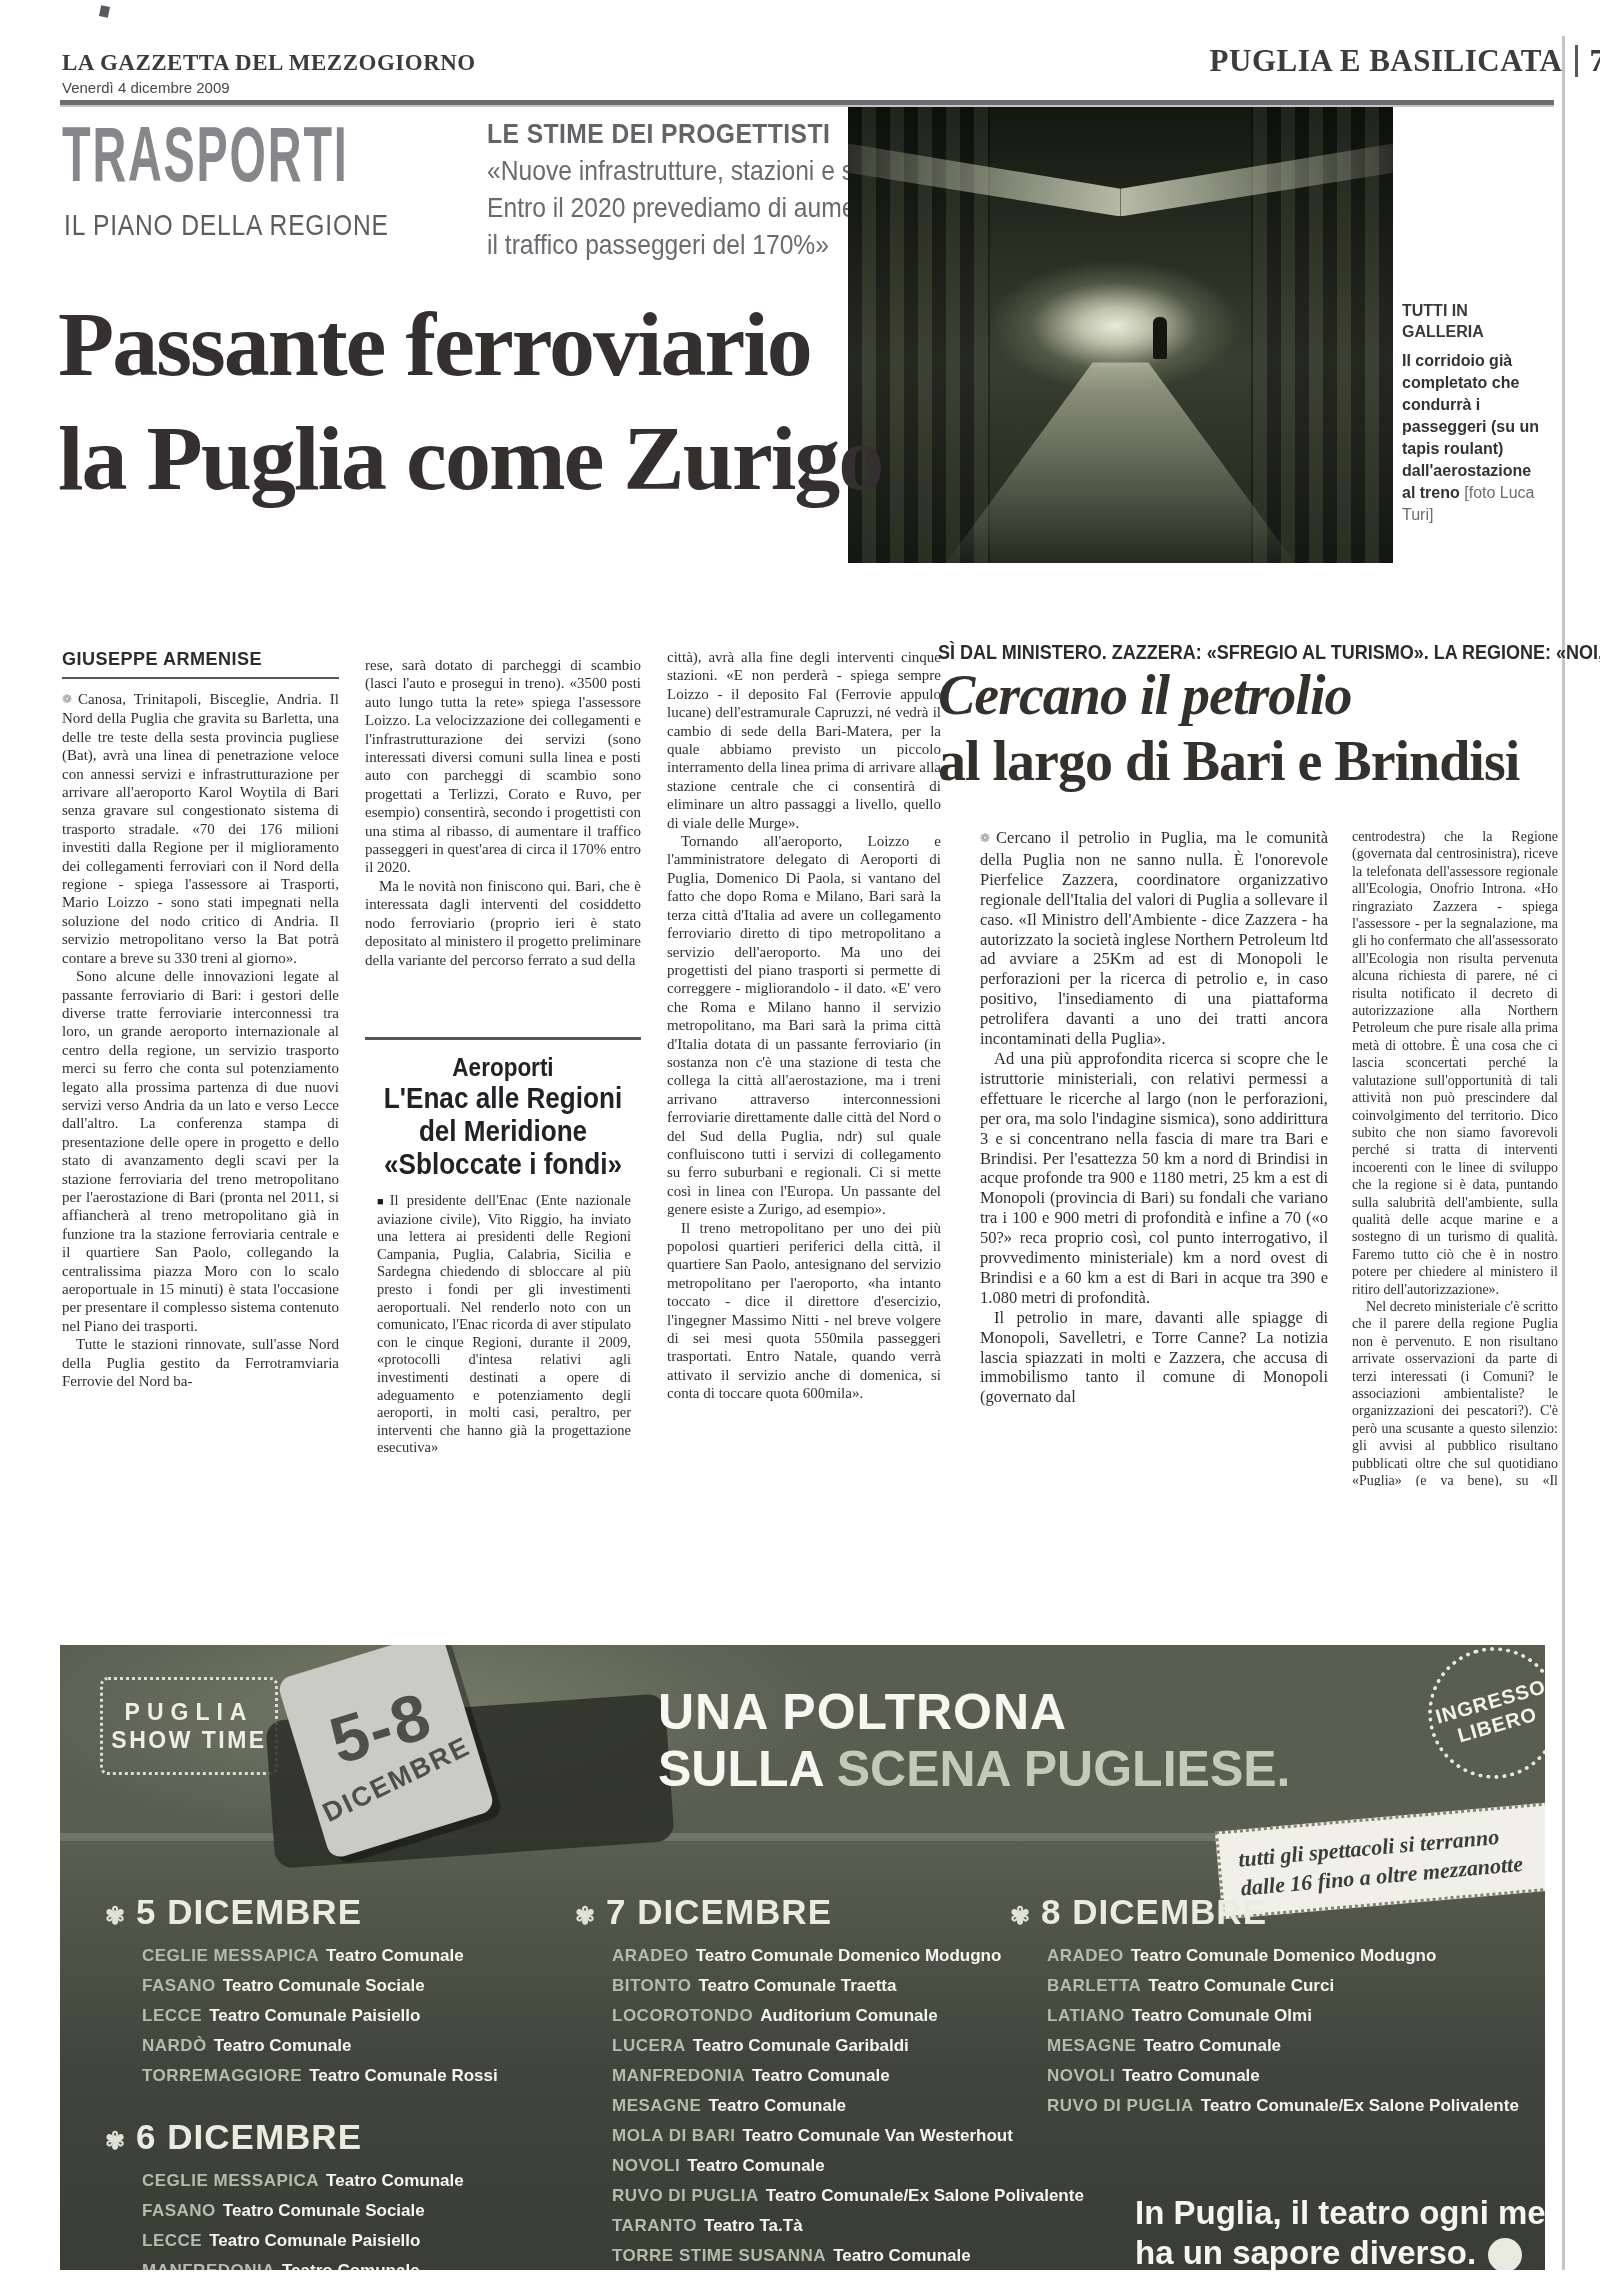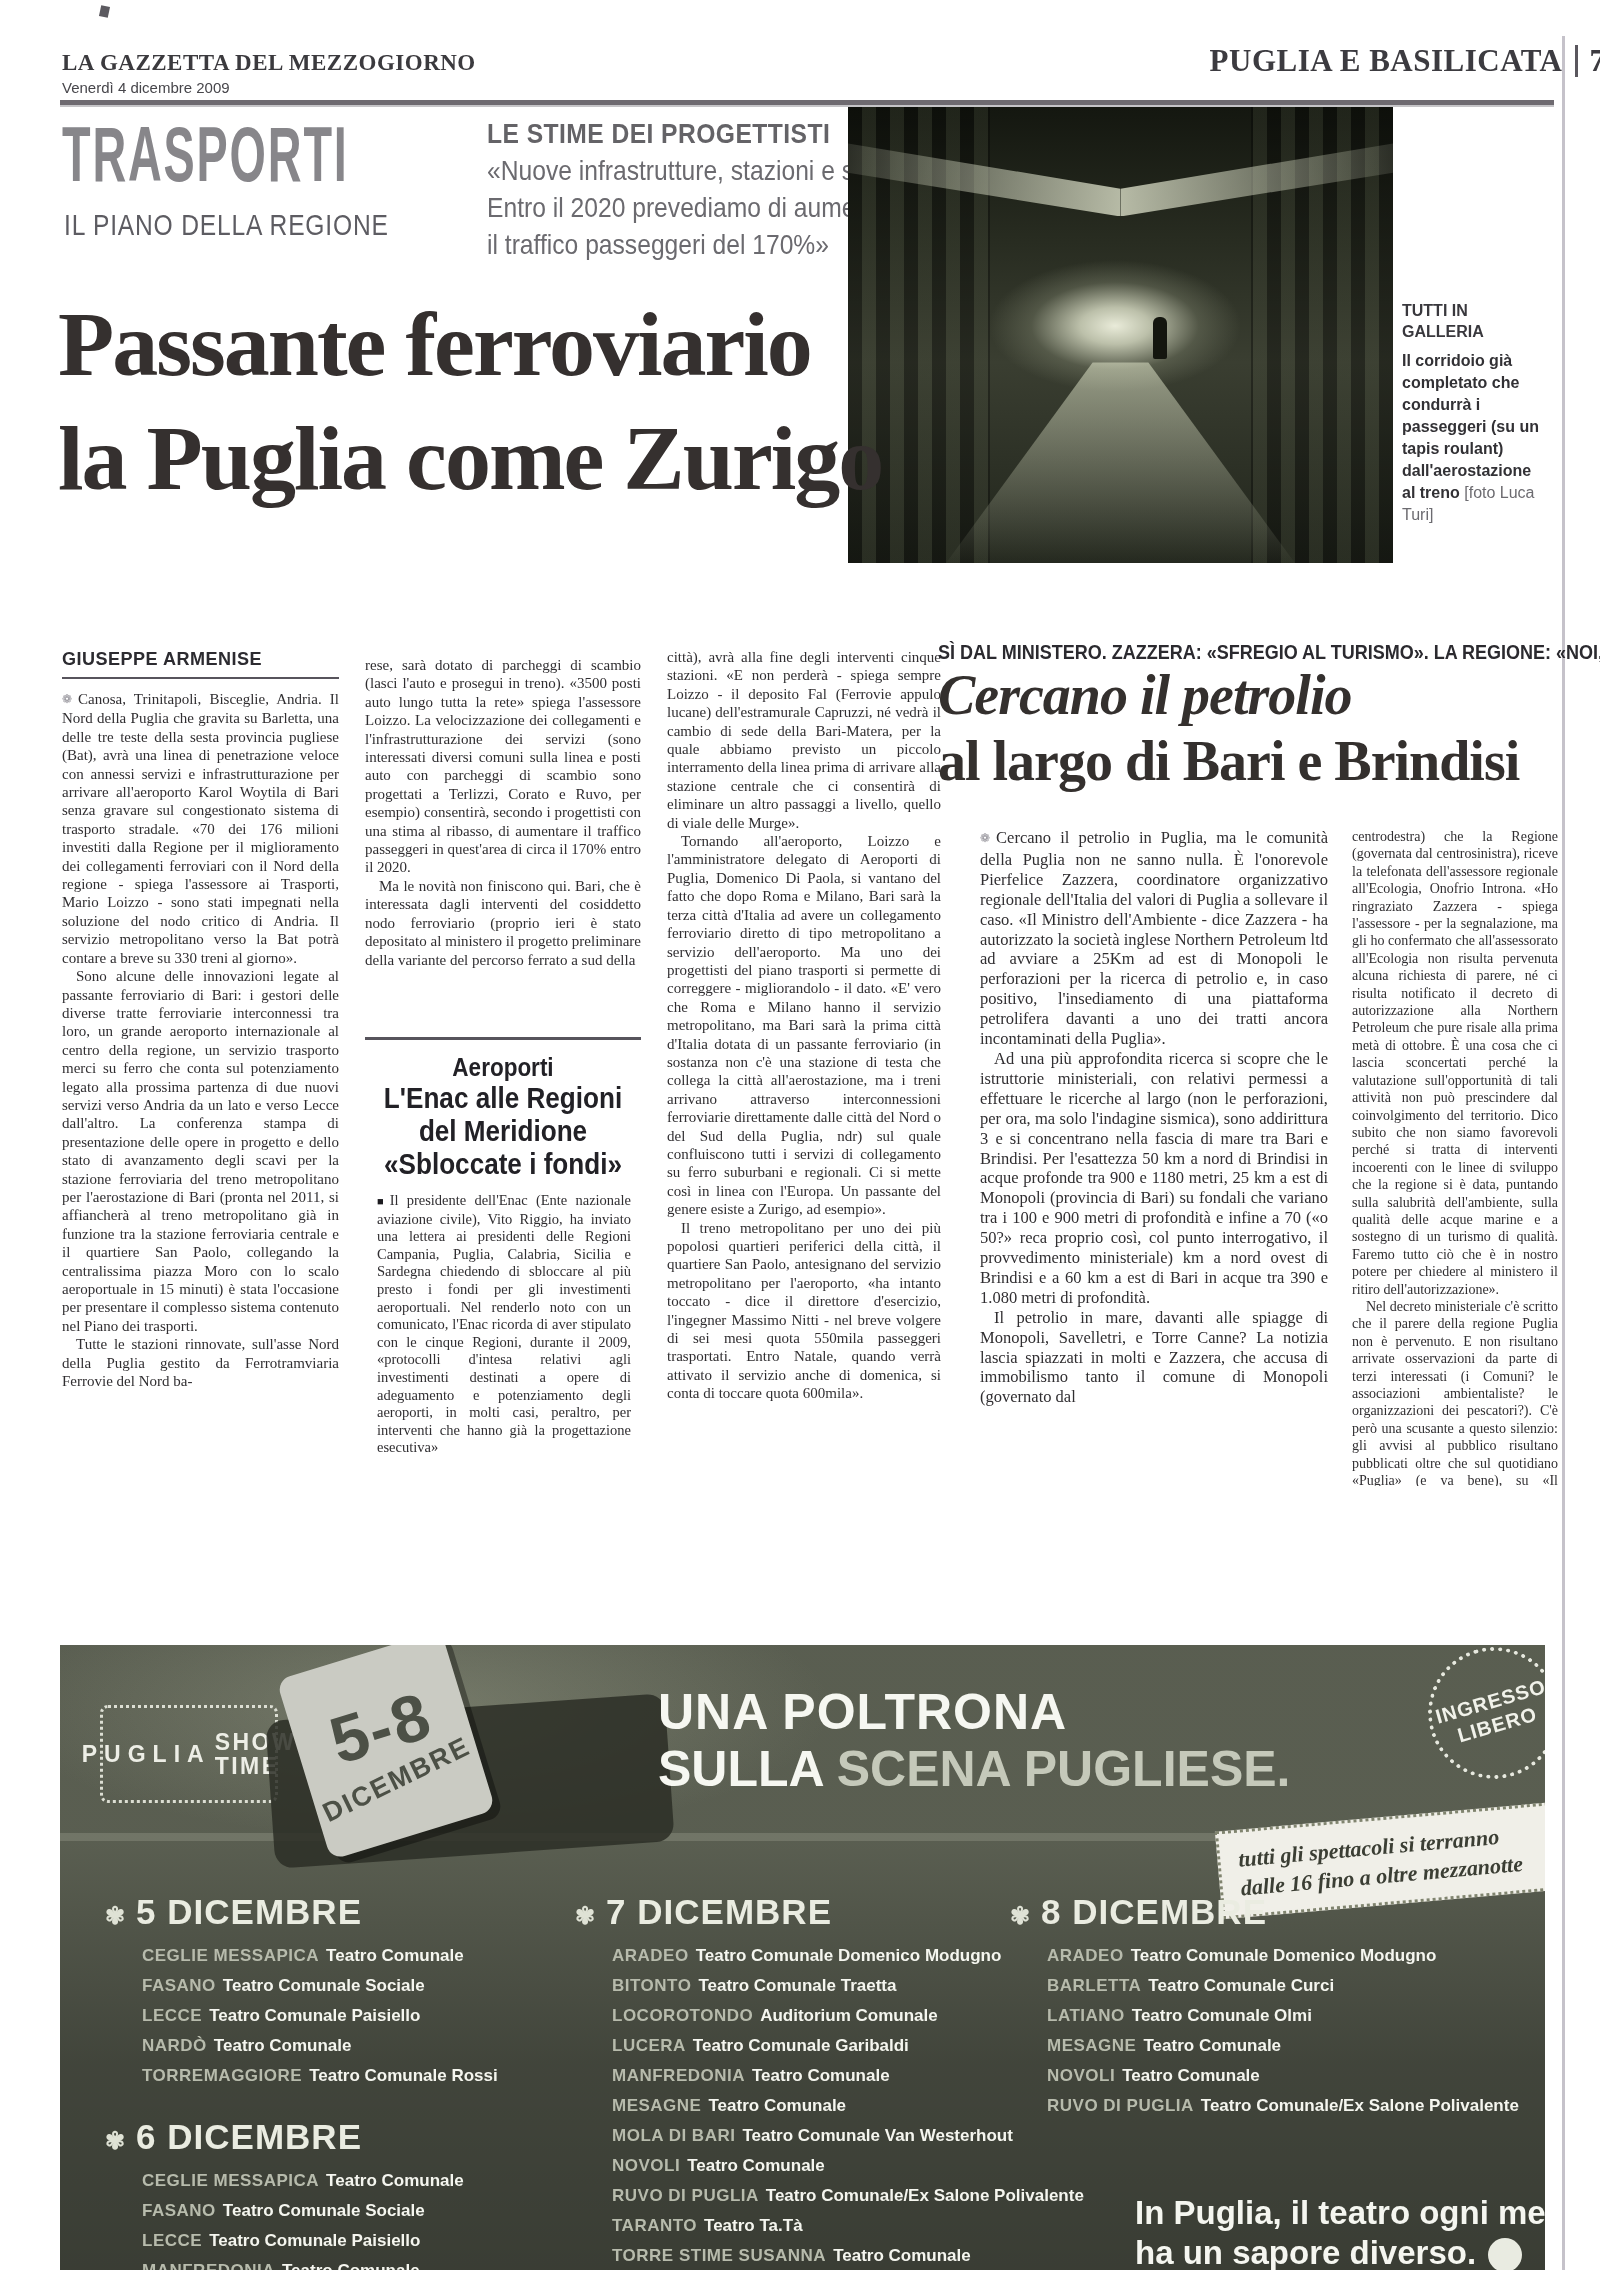--- a/index.html
+++ b/index.html
@@ -88,22 +88,22 @@
   .colA{left:980px; top:828px; width:348px; height:658px; font:16.5px/19.9px "Liberation Serif", serif;}
   .colB{left:1352px; top:828px; width:206px; height:658px; font:14px/17.4px "Liberation Serif", serif;}
 
   
   .ad{left:60px; top:1645px; width:1485px; height:625px; overflow:hidden; background:#4a4e43; color:#f2f3ec;}
   .ad-noise{position:absolute; inset:0;
      background:
        radial-gradient(ellipse 40% 30% at 24% 10%, rgba(170,175,152,.35), transparent 70%),
        linear-gradient(180deg, rgba(130,135,116,.28) 0 200px, rgba(0,0,0,.12) 420px, rgba(0,0,0,.22) 100%);}
   .ad-stage-edge{position:absolute; left:0; top:188px; width:100%; height:8px; background:rgba(220,223,205,.18);}
-  .ad-logo{position:absolute; left:40px; top:60px; width:172px; height:92px; border:3px dotted #dcded3; border-radius:8px;
-     display:flex; flex-direction:row; justify-content:center; align-items:center; gap:4px;}
+  .ad-logo{position:absolute; left:40px; top:32px; width:172px; height:92px; border:3px dotted #dcded3; border-radius:8px;
+     display:flex; flex-direction:column; justify-content:center; align-items:center; gap:4px;}
   .ad-logo .l1{font:bold 23px/24px "Liberation Sans", sans-serif; letter-spacing:7px; color:#edeee6;}
   .ad-logo .l2{font:bold 23px/24px "Liberation Sans", sans-serif; letter-spacing:2.5px; color:#edeee6;}
   .seat{position:absolute; left:210px; top:62px; width:400px; height:148px; background:#2b2e26; border-radius:18px; transform:rotate(-4deg); opacity:.85;}
   .ticket{position:absolute; left:240px; top:6px; width:172px; height:188px; background:#cacbc3; border-radius:14px;
      transform:rotate(-17deg); box-shadow:6px 8px 0 rgba(0,0,0,.35); display:flex; flex-direction:column; align-items:center; justify-content:center;}
   .ticket .t1{font:bold 66px/66px "Liberation Sans", sans-serif; color:#4c5046; letter-spacing:2px;}
   .ticket .t2{font:bold 27px/30px "Liberation Sans", sans-serif; color:#4c5046; transform:rotate(-9deg); letter-spacing:2px; margin-top:6px;}
   .ad-head1{position:absolute; left:598px; top:40px; font:bold 50px/54px "Liberation Sans", sans-serif; color:#f6f7f1; letter-spacing:1px; white-space:nowrap;}
   .ad-head2{position:absolute; left:598px; top:97px; font:bold 50px/54px "Liberation Sans", sans-serif; white-space:nowrap;}
   .ad-head2 .w{color:#f6f7f1;} .ad-head2 .g{color:#c5c9ba;}

